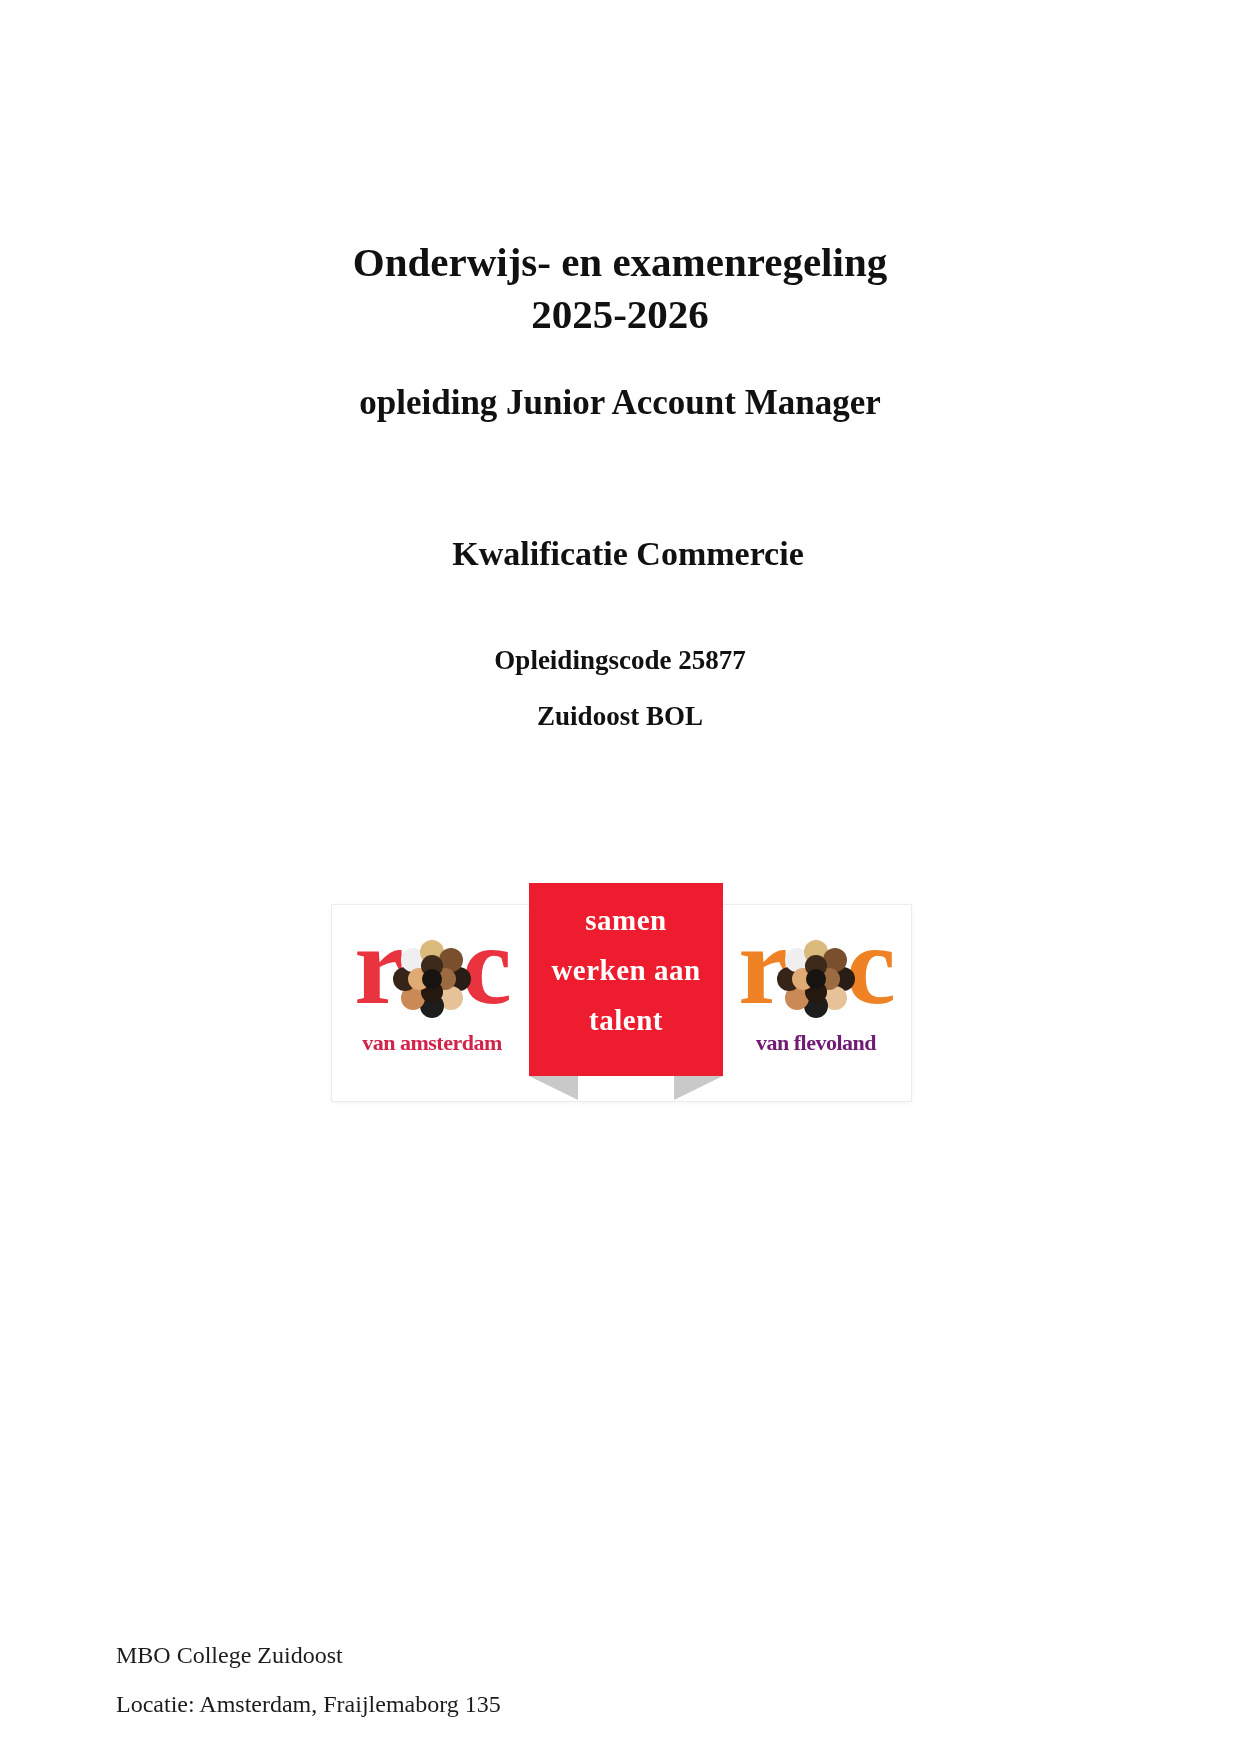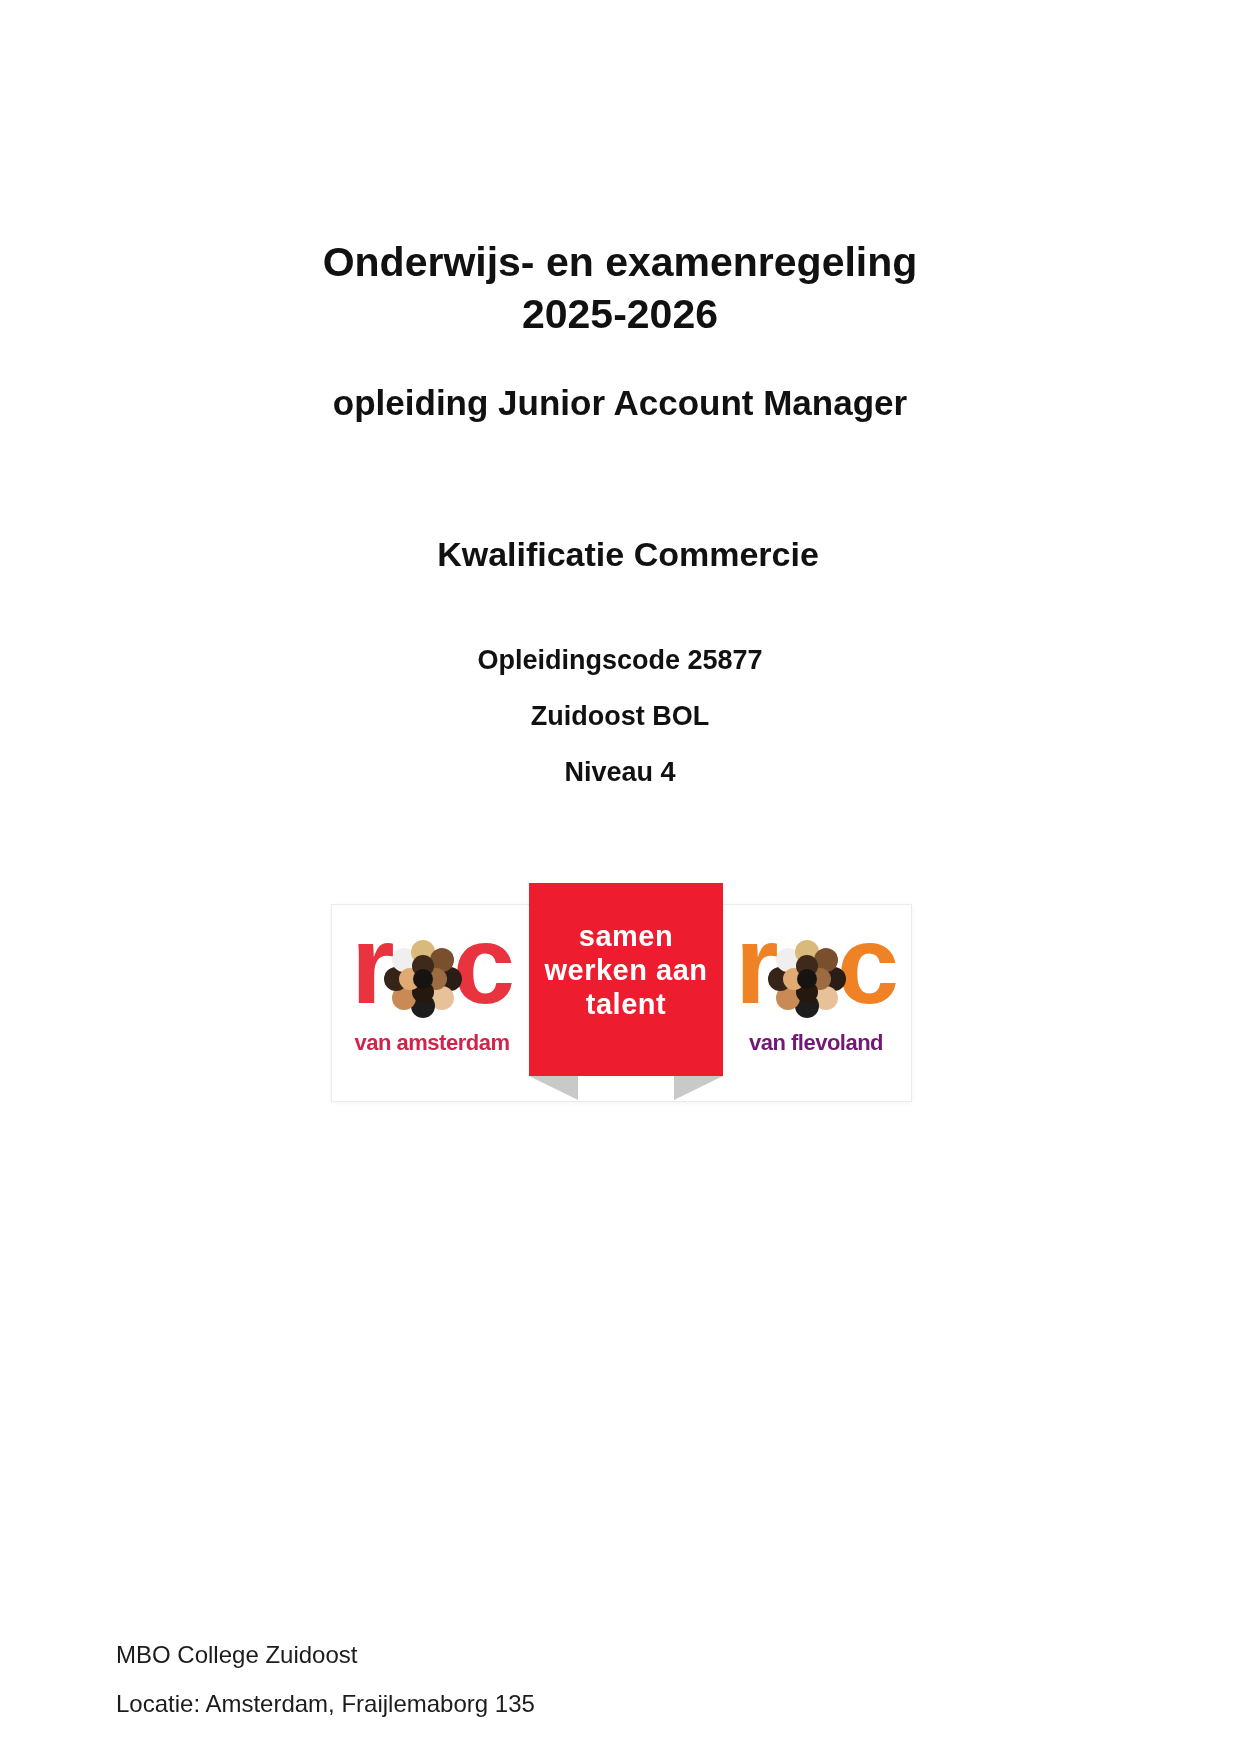--- a/index.html
+++ b/index.html
@@ -1,20 +1,20 @@
 <!DOCTYPE html>
 <html><head>
 <meta charset="utf-8">
 <style>
   html,body{margin:0;padding:0;background:#ffffff;}
   .page{
     position:relative;
     width:1240px;height:1755px;
     background:#ffffff;
-    font-family:Liberation Sans, sans-serif;
+    font-family:Liberation Serif, serif;
     color:#111111;
     overflow:hidden;
   }
   .centered{position:absolute;left:0;width:1240px;text-align:center;}
   .title{top:236px;font-size:41px;line-height:52px;font-weight:bold;}
   .subtitle{top:378px;font-size:35px;line-height:49px;font-weight:bold;}
   .qualification{top:530px;font-size:34px;line-height:48px;font-weight:bold;padding-left:8px;}
   .detail1{top:640px;}
   .detail2{top:696px;}
   .detail3{top:752px;}
@@ -23,21 +23,21 @@
   
   .logo-card{
     position:absolute;left:331px;top:904px;width:579px;height:196px;
     background:#ffffff;border:1px solid #ececec;
     box-shadow:0 1px 5px rgba(0,0,0,0.05);
   }
   .red-banner{
     position:absolute;left:529px;top:883px;width:194px;height:193px;
     background:#ED1C2E;color:#ffffff;
     display:flex;flex-direction:column;justify-content:center;align-items:center;
-    padding-top:16px;box-sizing:border-box;
+    padding-top:16px;box-sizing:border-box;gap:16px;
   }
   .red-banner .line{
     font-size:29px;line-height:34px;font-weight:bold;letter-spacing:0.5px;
     transform:translateY(-18px);
   }
   .tail{position:absolute;top:1076px;width:49px;height:24px;background:#c9c9c9;}
   .tail-left{left:529px;clip-path:polygon(0 0,100% 0,100% 100%);}
   .tail-right{left:674px;clip-path:polygon(0 0,100% 0,0 100%);}
 
   .roc-logo{position:absolute;top:938px;width:160px;text-align:center;}
@@ -70,21 +70,20 @@
   </div>
 
   <div class="centered subtitle">
     <div>opleiding Junior Account Manager</div>
   </div>
 
   <div class="centered qualification">Kwalificatie Commercie</div>
 
   <div class="centered detail detail1">Opleidingscode 25877</div>
   <div class="centered detail detail2">Zuidoost BOL</div>
-  <div class="centered detail detail3">Niveau 4</div>
 
   <div class="logo-card"></div>
 
   <div class="roc-logo roc-amsterdam">
     <div class="roc-letters">
       <span class="ltr">r</span>
       <span class="collage">
         <svg width="80" height="80" viewBox="0 0 80 80" aria-hidden="true">
           <circle cx="67" cy="40" r="12" fill="#2a1d16"></circle>
           <circle cx="59" cy="59" r="12" fill="#e7c197"></circle>

